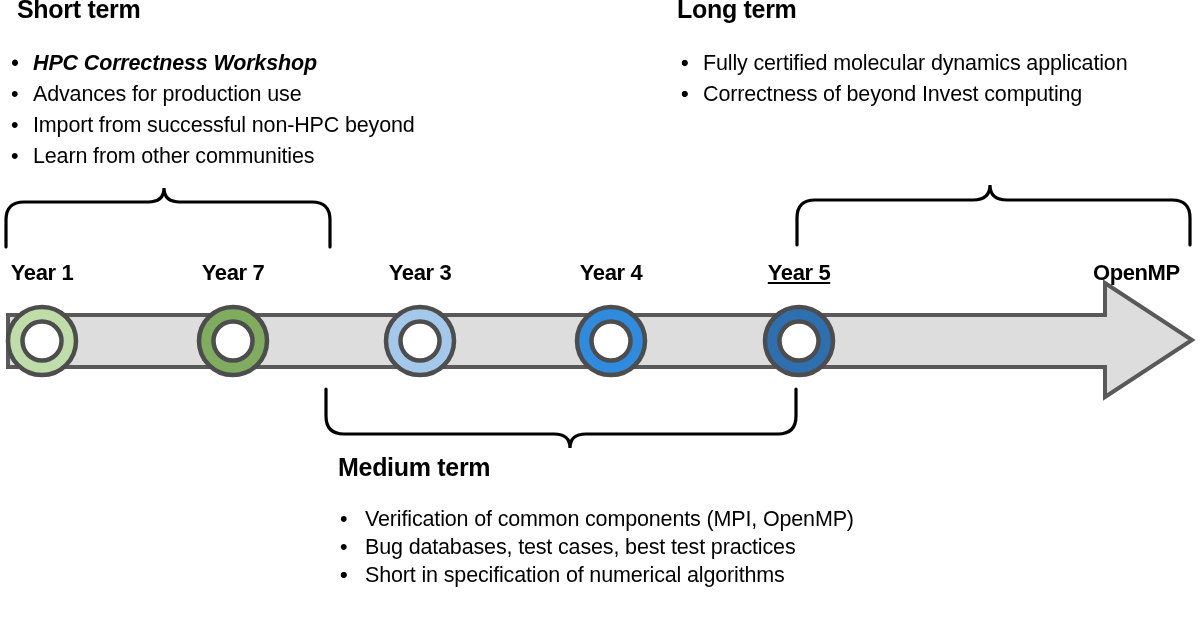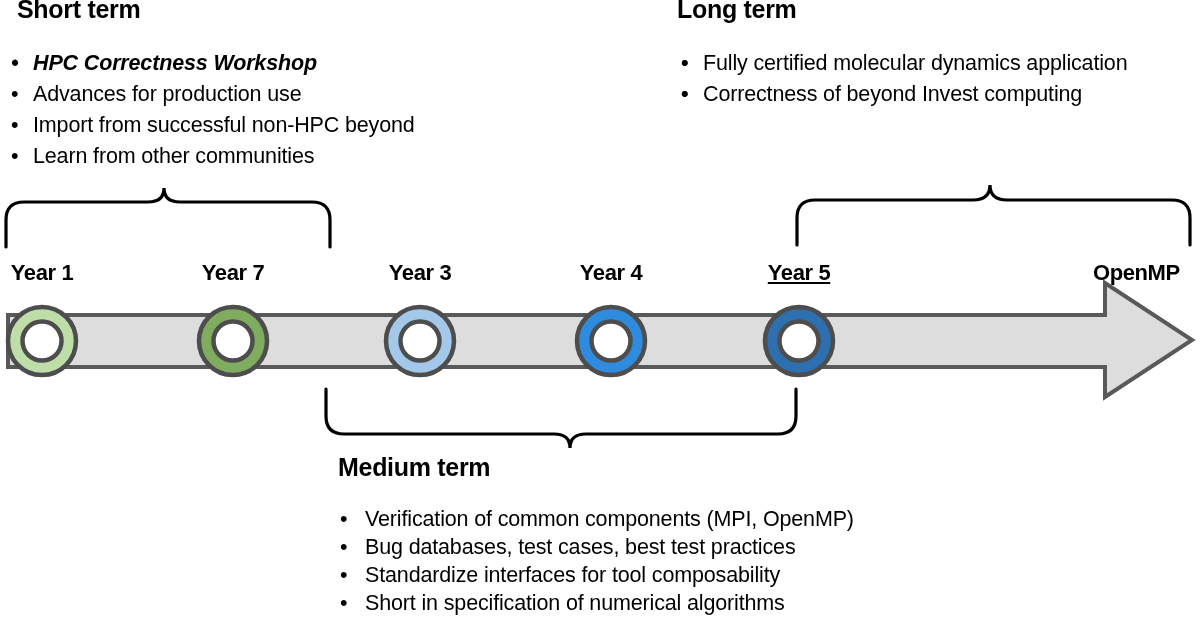--- a/index.html
+++ b/index.html
@@ -170,19 +170,18 @@
   <li class="bullet-item">
     <span class="dot">•</span>
     <span>Verification of common components (MPI, OpenMP)</span>
   </li>
   <li class="bullet-item">
     <span class="dot">•</span>
     <span>Bug databases, test cases, best test practices</span>
   </li>
   <li class="bullet-item">
     <span class="dot">•</span>
-    <span>Standardize interfaces for tool composability</span>
   </li>
   <li class="bullet-item">
     <span class="dot">•</span>
     <span>Short in specification of numerical algorithms</span>
   </li>
 </ul>
 
 </body></html>

